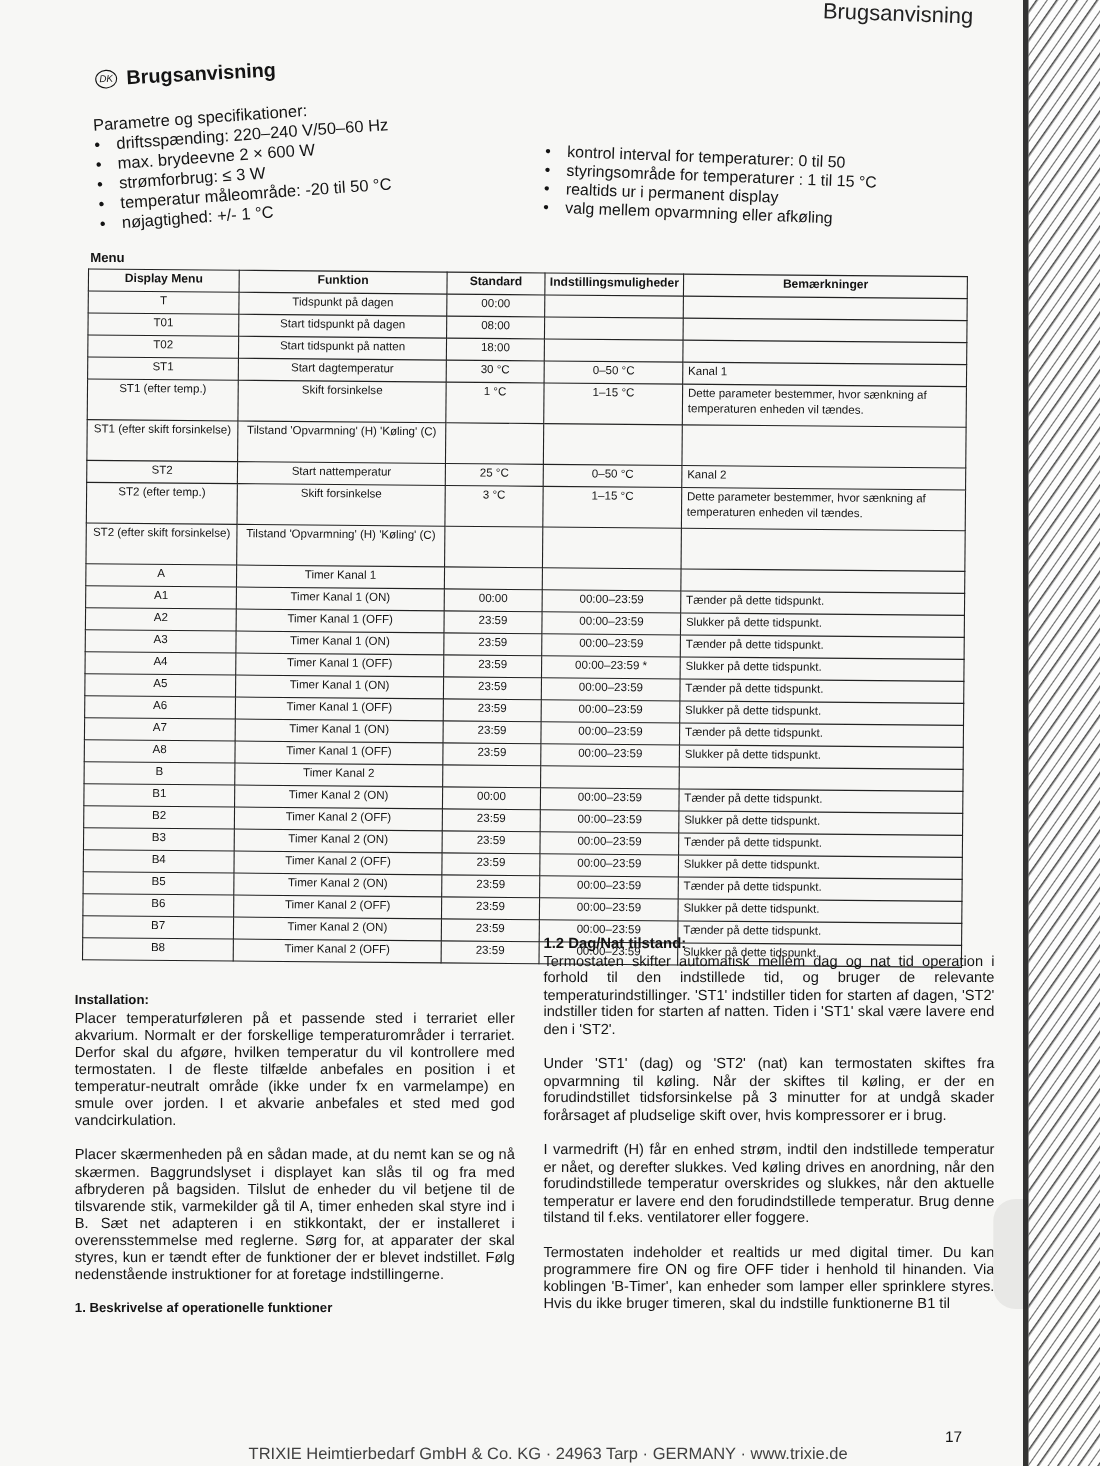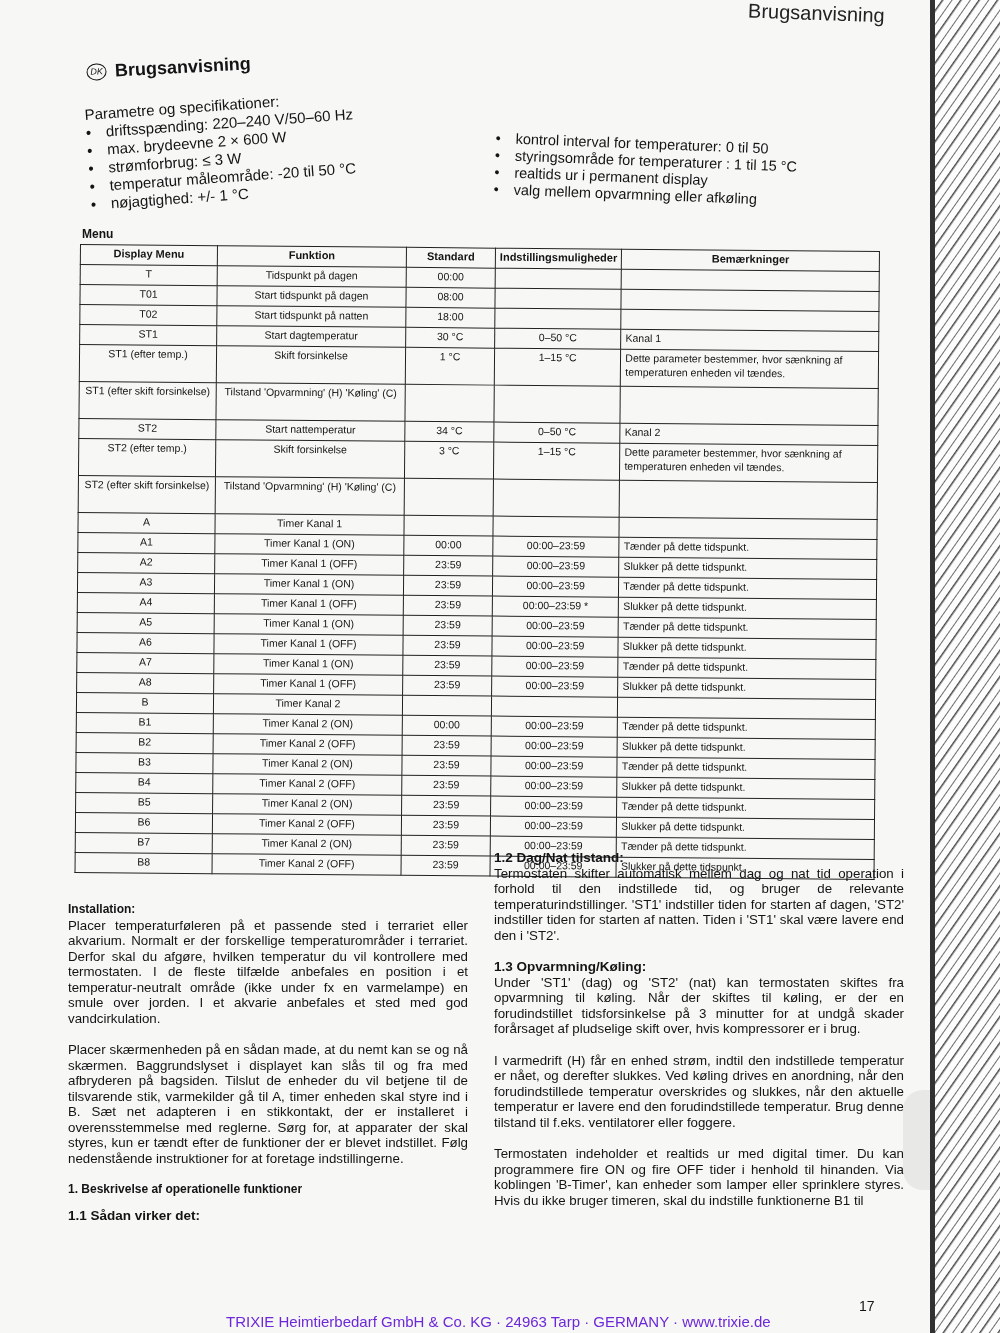--- a/index.html
+++ b/index.html
@@ -52,21 +52,21 @@
   .c5 { text-align:left; }
   tr.tall td { height:34px; }
 
   .col-left { position:absolute; left:68px; top:902px; width:400px; font-size:13.3px; line-height:15.5px; }
   .col-right { position:absolute; left:494px; top:850px; width:410px; font-size:13.3px; line-height:15.5px; }
   h3 { font-size:12px; margin:0; font-weight:bold; }
   h4 { font-size:13.5px; margin:0; font-weight:bold; }
   p { margin:0; text-align:justify; }
   .gap { height:16px; }
   .gap-s { height:10px; }
-  .footer { position:absolute; left:226px; top:1313px; font-size:15px; color:#6d28d9; }
+  .footer { position:absolute; left:226px; top:1313px; font-size:15px; color:#404040; }
   .page-num { position:absolute; left:859px; top:1298px; font-size:14px; }
   .smudge { position:absolute; left:903px; top:1090px; width:40px; height:100px; border-radius:20px 0 0 20px; background:#e8e8e6; }
 </style>
 </head>
 <body>
 
 <div class="page">
   <div class="header-right">Brugsanvisning</div>
 
   <div class="title-row">
@@ -145,21 +145,21 @@
         <tr class="tall">
           <td class="c1">ST1 (efter skift forsinkelse)</td>
           <td class="c2">Tilstand 'Opvarmning' (H) 'Køling' (C)</td>
           <td class="c3"></td>
           <td class="c4"></td>
           <td class="c5"></td>
         </tr>
         <tr>
           <td class="c1">ST2</td>
           <td class="c2">Start nattemperatur</td>
-          <td class="c3">34 °C</td>
+          <td class="c3">25 °C</td>
           <td class="c4">0–50 °C</td>
           <td class="c5">Kanal 2</td>
         </tr>
         <tr class="tall">
           <td class="c1">ST2 (efter temp.)</td>
           <td class="c2">Skift forsinkelse</td>
           <td class="c3">3 °C</td>
           <td class="c4">1–15 °C</td>
           <td class="c5">Dette parameter bestemmer, hvor sænkning af temperaturen enheden vil tændes.</td>
         </tr>
@@ -300,28 +300,26 @@
   </table>
 
   <div class="col-left">
     <h3>Installation:</h3>
     <p>Placer temperaturføleren på et passende sted i terrariet eller akvarium. Normalt er der forskellige temperaturområder i terrariet. Derfor skal du afgøre, hvilken temperatur du vil kontrollere med termostaten. I de fleste tilfælde anbefales en position i et temperatur-neutralt område (ikke under fx en varmelampe) en smule over jorden. I et akvarie anbefales et sted med god vandcirkulation.</p>
     <div class="gap"></div>
     <p>Placer skærmenheden på en sådan made, at du nemt kan se og nå skærmen. Baggrundslyset i displayet kan slås til og fra med afbryderen på bagsiden. Tilslut de enheder du vil betjene til de tilsvarende stik, varmekilder gå til A, timer enheden skal styre ind i B. Sæt net adapteren i en stikkontakt, der er installeret i overensstemmelse med reglerne. Sørg for, at apparater der skal styres, kun er tændt efter de funktioner der er blevet indstillet. Følg nedenstående instruktioner for at foretage indstillingerne.</p>
     <div class="gap"></div>
     <h3>1. Beskrivelse af operationelle funktioner</h3>
     <div class="gap-s"></div>
-    <h4>1.1 Sådan virker det:</h4>
   </div>
 
   <div class="col-right">
     <h4>1.2 Dag/Nat tilstand:</h4>
     <p>Termostaten skifter automatisk mellem dag og nat tid operation i forhold til den indstillede tid, og bruger de relevante temperaturindstillinger. 'ST1' indstiller tiden for starten af dagen, 'ST2' indstiller tiden for starten af natten. Tiden i 'ST1' skal være lavere end den i 'ST2'.</p>
     <div class="gap"></div>
-    <h4>1.3 Opvarmning/Køling:</h4>
     <p>Under 'ST1' (dag) og 'ST2' (nat) kan termostaten skiftes fra opvarmning til køling. Når der skiftes til køling, er der en forudindstillet tidsforsinkelse på 3 minutter for at undgå skader forårsaget af pludselige skift over, hvis kompressorer er i brug.</p>
     <div class="gap"></div>
     <p>I varmedrift (H) får en enhed strøm, indtil den indstillede temperatur er nået, og derefter slukkes. Ved køling drives en anordning, når den forudindstillede temperatur overskrides og slukkes, når den aktuelle temperatur er lavere end den forudindstillede temperatur. Brug denne tilstand til f.eks. ventilatorer eller foggere.</p>
     <div class="gap"></div>
     <p>Termostaten indeholder et realtids ur med digital timer. Du kan programmere fire ON og fire OFF tider i henhold til hinanden. Via koblingen 'B-Timer', kan enheder som lamper eller sprinklere styres. Hvis du ikke bruger timeren, skal du indstille funktionerne B1 til</p>
   </div>
 
   <div class="page-num">17</div>
   <div class="footer">TRIXIE Heimtierbedarf GmbH &amp; Co. KG · 24963 Tarp · GERMANY · www.trixie.de</div>
 </div>

